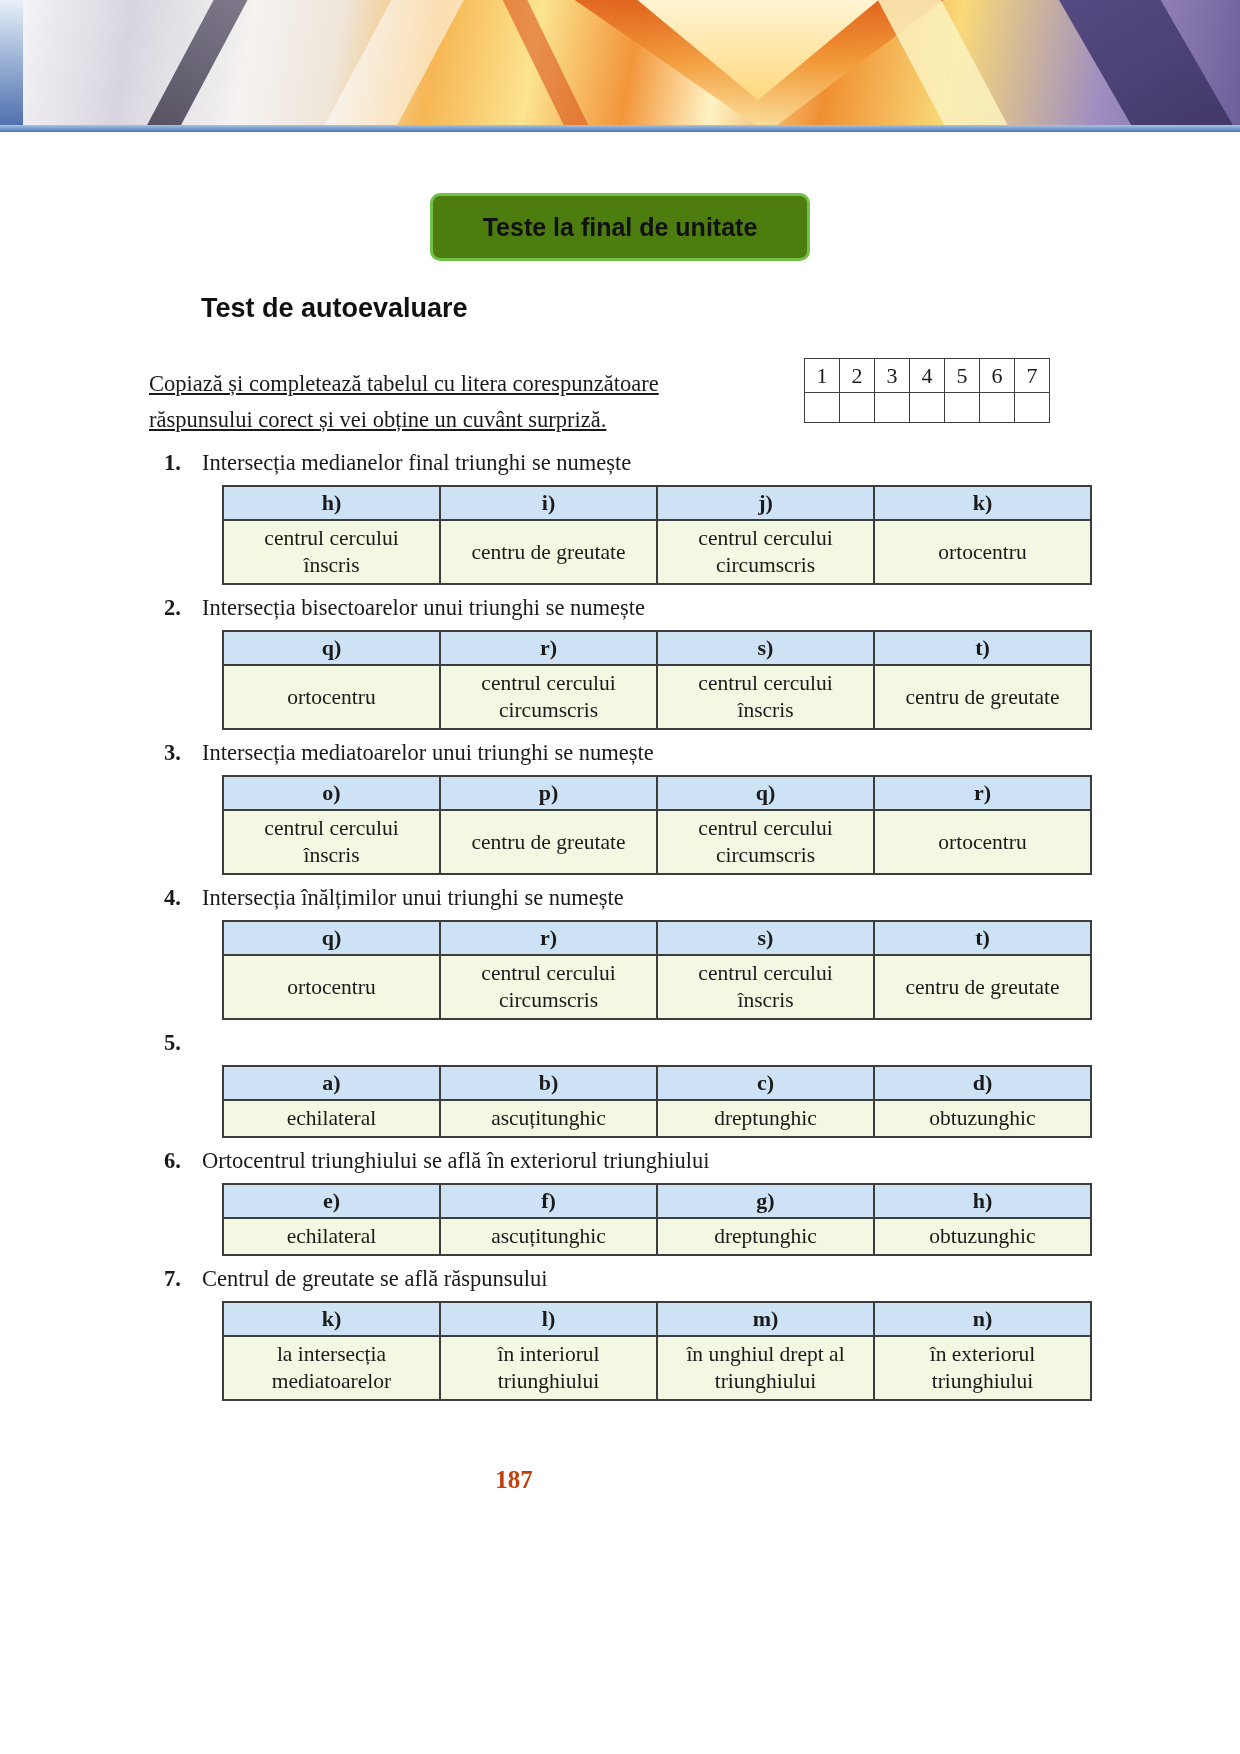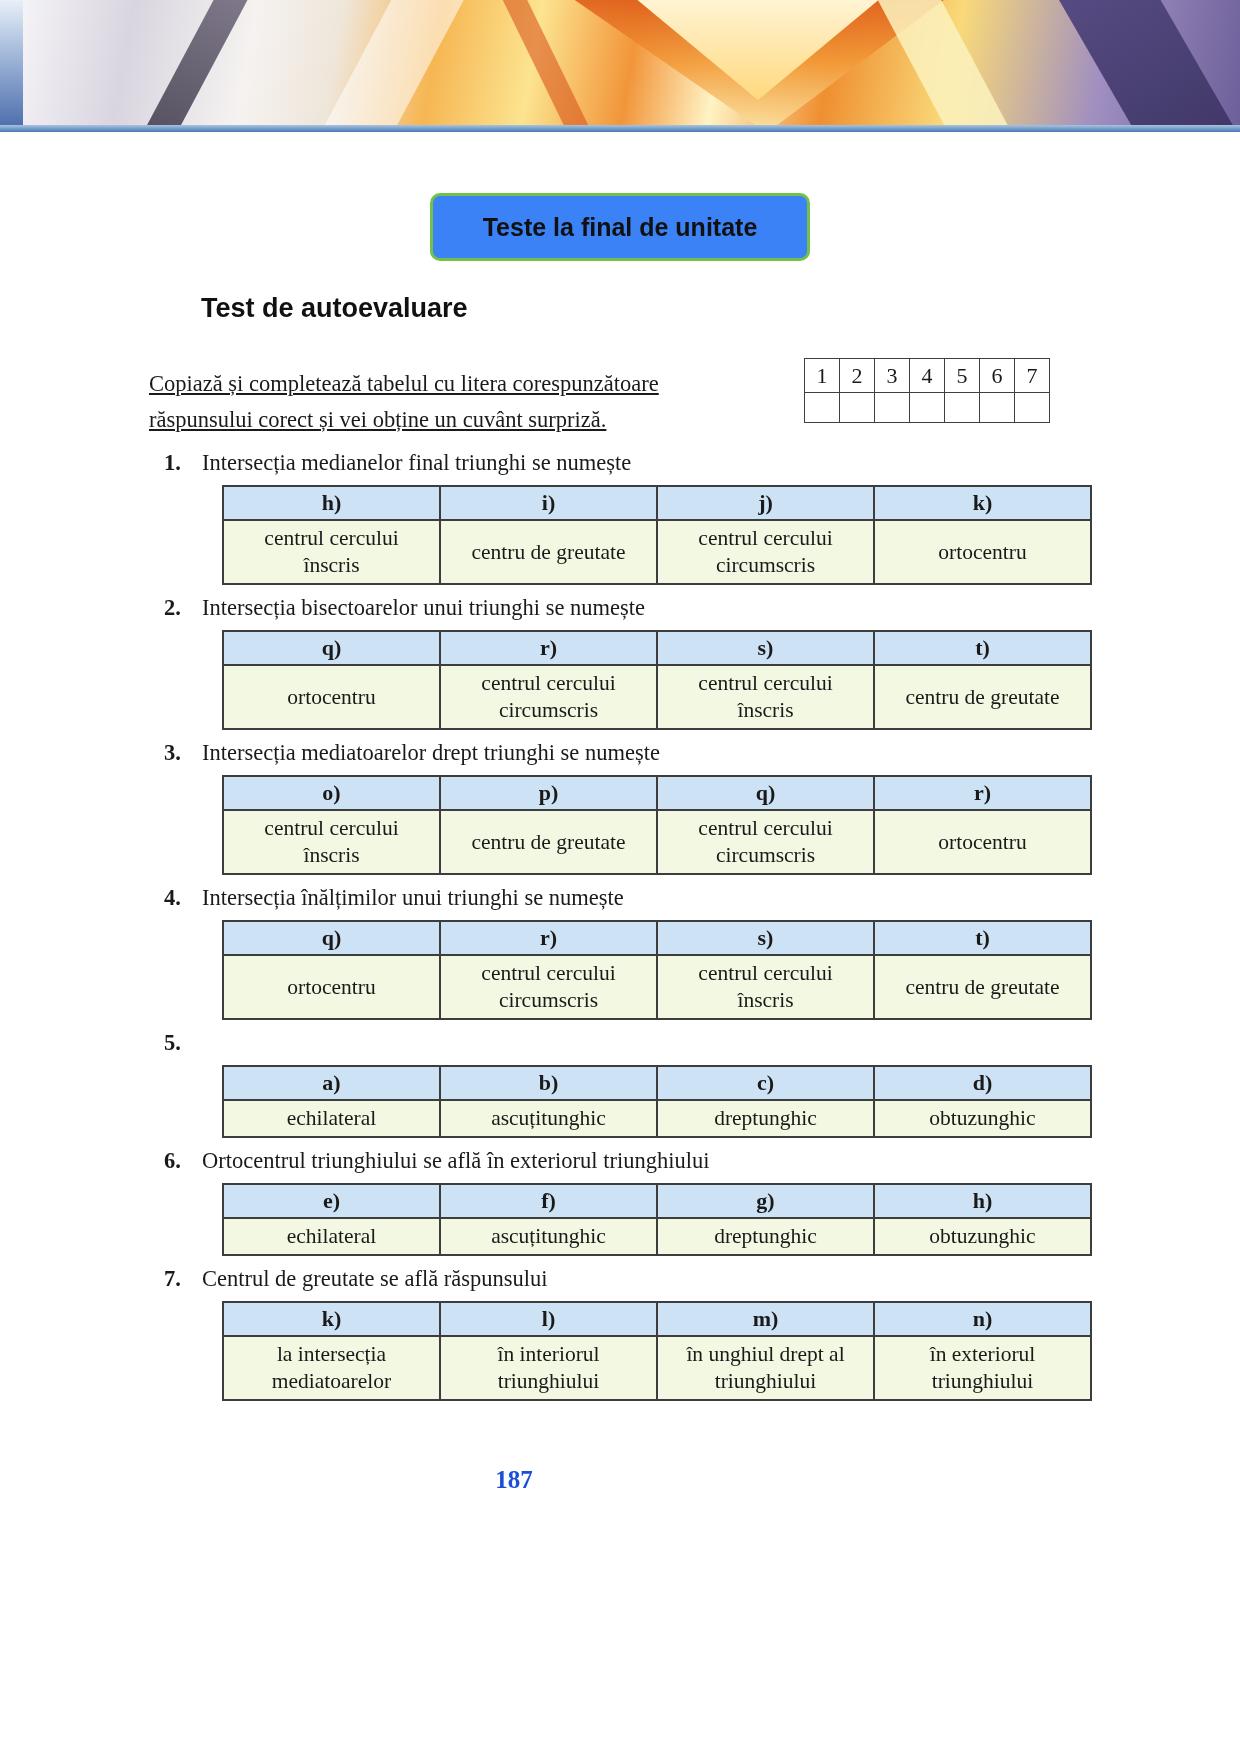--- a/index.html
+++ b/index.html
@@ -38,21 +38,21 @@
     background:linear-gradient(180deg,#e8f0f8 0%,#9fb6d8 45%,#4f6fae 100%);
   }
   .banner-rule {
     position:absolute; left:0; top:125px; width:1240px; height:7px;
     background:linear-gradient(180deg,#a8c4e0,#4a78b8);
   }
 
   
   .title-box {
     position:absolute; left:430px; top:193px; width:374px; height:62px;
-    background:#3b82f6; border:3px solid #72c24a; border-radius:10px;
+    background:#4d7c0f; border:3px solid #72c24a; border-radius:10px;
     display:flex; align-items:center; justify-content:center;
     font-family:"Liberation Sans", sans-serif; font-weight:700; font-size:25px; color:#111;
   }
   .section-heading {
     position:absolute; left:201px; top:293px;
     font-family:"Liberation Sans", sans-serif; font-weight:700; font-size:27px; color:#111;
   }
   .intro {
     position:absolute; left:149px; top:366px; width:585px;
     font-size:22.5px; line-height:36px;text-decoration:underline;
@@ -81,21 +81,21 @@
     font-size:22px; font-weight:700; text-align:center;
   }
   .q-table td {
     background:#f3f8e2; border:2px solid #3d3d3d;
     font-size:21.5px; line-height:27px; text-align:center;
     padding:4px 12px; font-weight:400;
   }
 
   .page-number {
     position:absolute; left:0; top:1466px; width:1028px; text-align:center;
-    font-weight:700; font-size:25px; color:#1d4ed8;
+    font-weight:700; font-size:25px; color:#c2410c;
   }
 </style>
 </head>
 <body>
 
 <div class="page">
 
   <div class="banner">
     <div class="tri-outer"></div>
     <div class="tri-inner"></div>
@@ -183,21 +183,21 @@
           <td>centrul cercului înscris</td>
           <td>centru de greutate</td>
         </tr>
       </tbody>
         </table>
     </div>
 
     <div class="question">
       <div class="q-head">
         <span class="q-num">3.</span>
-        <span class="q-text">Intersecția mediatoarelor drept triunghi se numește</span>
+        <span class="q-text">Intersecția mediatoarelor unui triunghi se numește</span>
       </div>
       <table class="q-table">
         <tbody>
             <tr>
           <th>o)</th>
           <th>p)</th>
           <th>q)</th>
           <th>r)</th>
         </tr>
         <tr>

